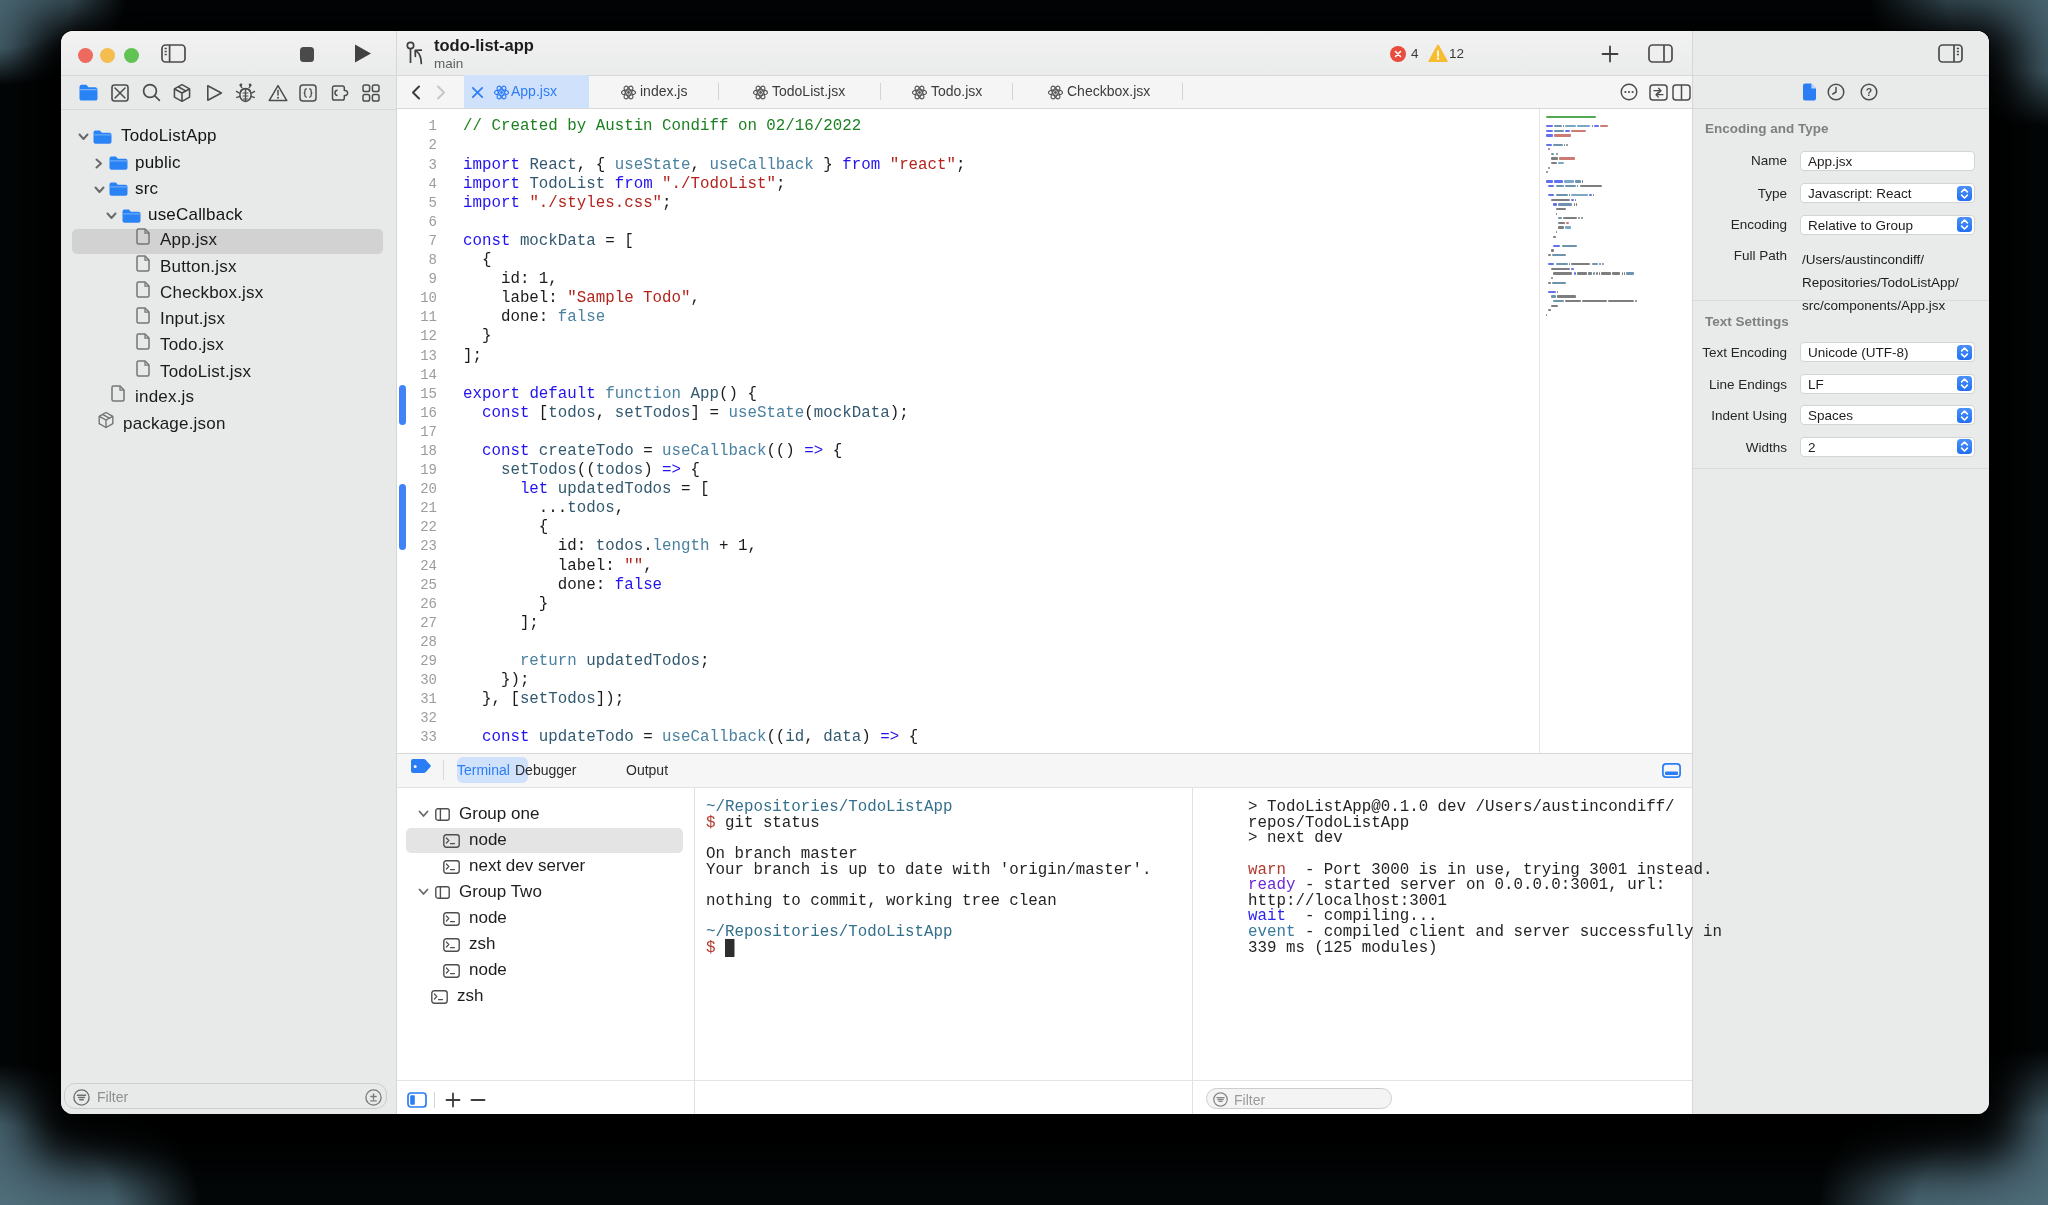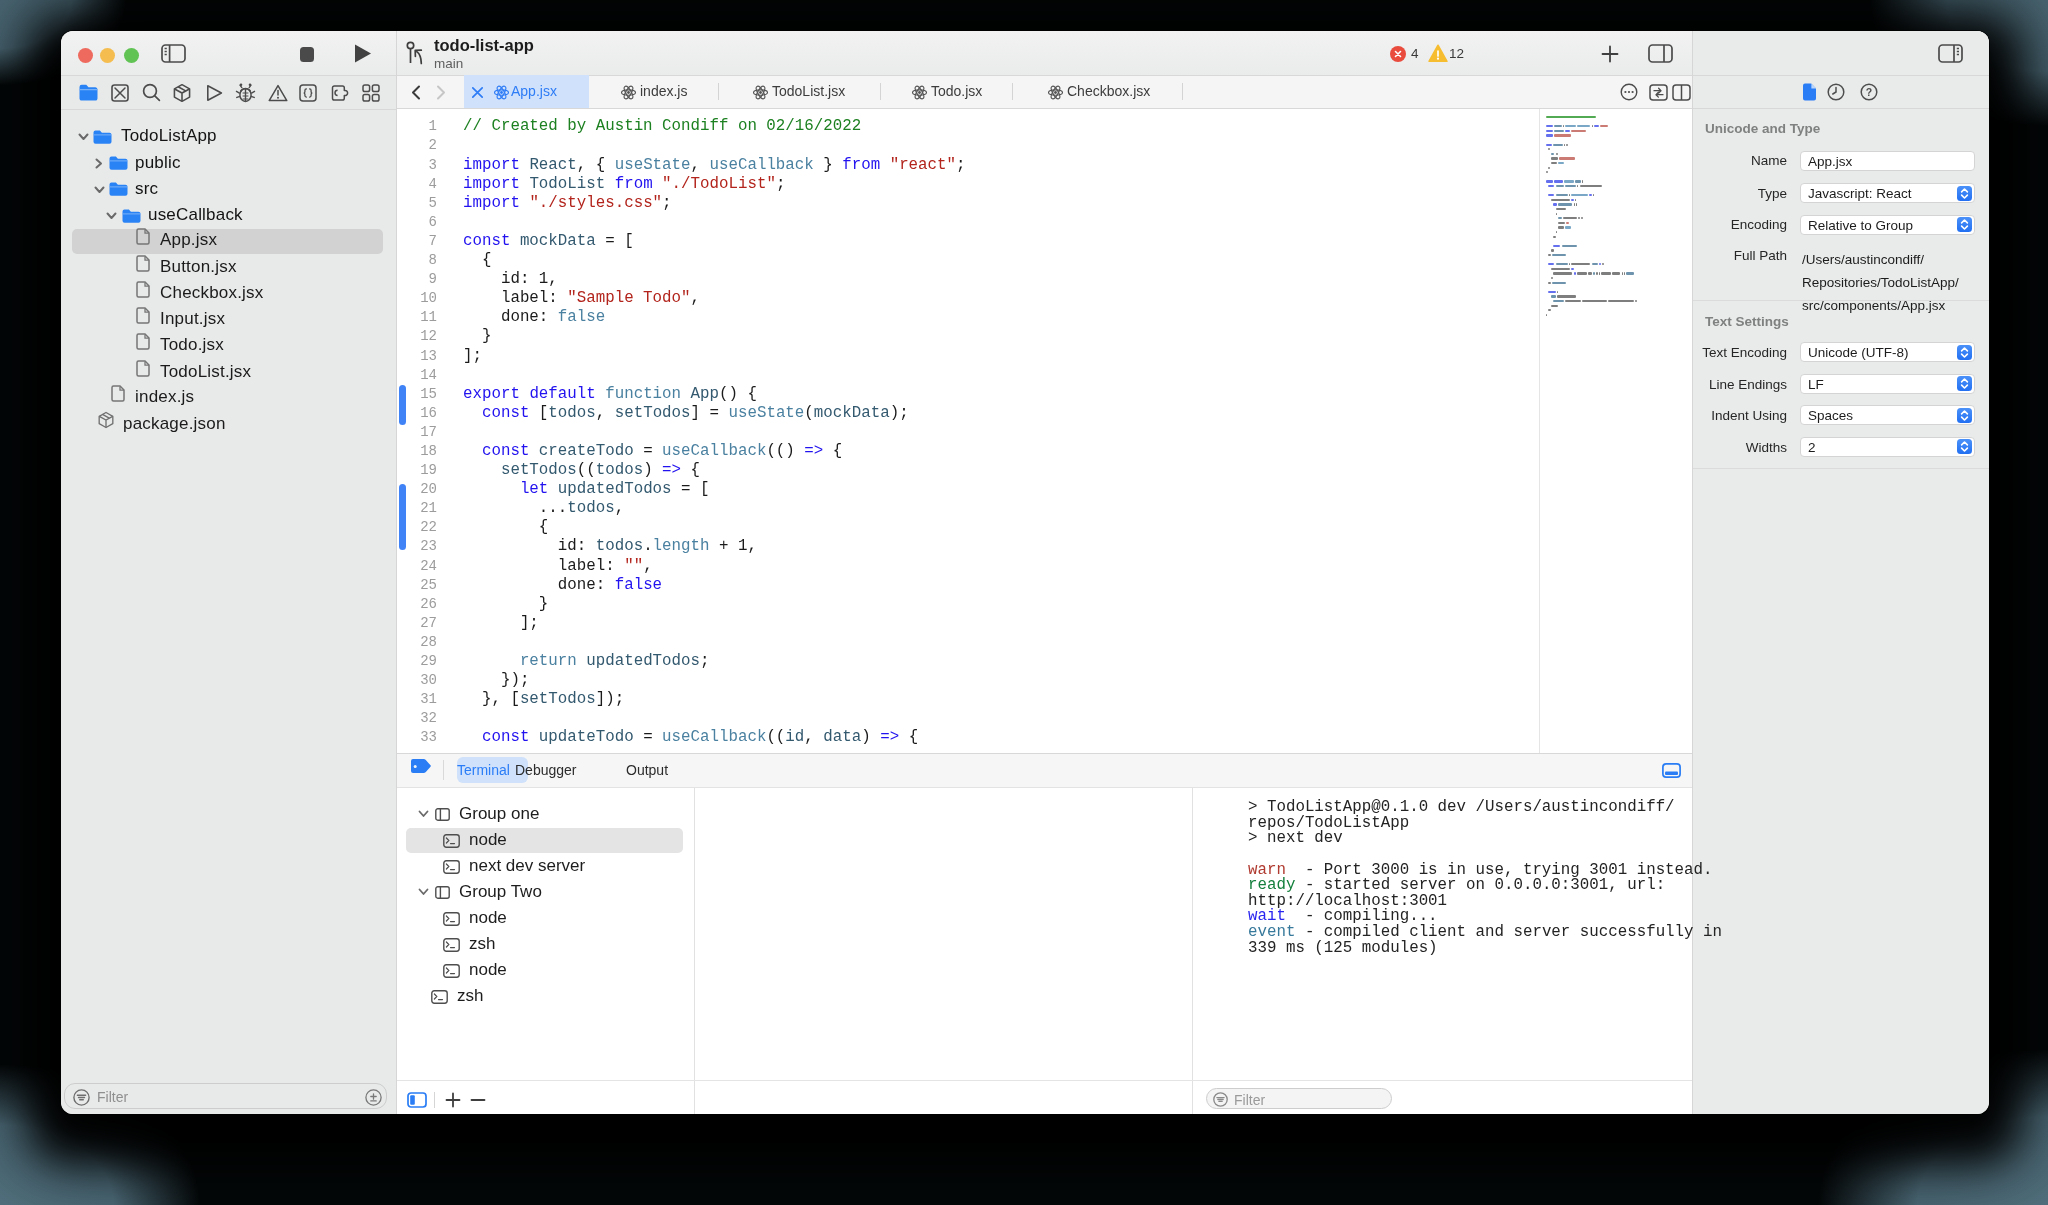--- a/index.html
+++ b/index.html
@@ -35,21 +35,21 @@
 .mrow{position:absolute;height:2.2px;border-radius:1px}
 .mm-c{background:#52ab52}.mm-k{background:#6470ee}.mm-f{background:#7aa7c6}.mm-v{background:#6e94ad}.mm-s{background:#cb7b74}.mm-p{background:#7e7e7e}
 
 .phead{position:absolute;left:336px;top:722px;width:1295px;height:34px;background:#f5f6f5}
 .pbody{position:absolute;left:336px;top:756px;width:1295px;height:327px;background:#fff}
 .ppill{position:absolute;left:396px;top:726px;width:71px;height:26px;border-radius:6px;background:#cfe1fb;color:#2b7df7;font-size:14px;line-height:26px;}
 .ptab{position:absolute;top:726px;height:26px;line-height:26px;font-size:14px;color:#2c2c2c}
 .grow{position:absolute;height:26px;line-height:26px;font-size:17px;color:#1d1d1d;white-space:nowrap}
 .gsel{position:absolute;left:345px;top:797px;width:277px;height:25px;border-radius:5px;background:#e3e4e3}
 .term{position:absolute;font-family:"Liberation Mono",monospace;font-size:15.8px;line-height:15.6px;color:#242424;white-space:pre}
-.term .tl{color:#34708c}.term .rd{color:#b03a30}.term .gr{color:#15803d}.term .bl{color:#2a25ef}.term .ev{color:#37799b}
+.term .tl{color:#34708c}.term .rd{color:#b03a30}.term .gr{color:#6d28d9}.term .bl{color:#2a25ef}.term .ev{color:#37799b}
 
 .inspector{position:absolute;left:1632px;top:0;width:296px;height:1083px;background:#e9ebea}
 .ilabel{position:absolute;font-size:13.5px;color:#262626;text-align:right;white-space:nowrap}
 .ibox{position:absolute;left:1739px;width:175px;height:20px;background:#fff;border:1px solid #d4d4d4;border-radius:4px;font-size:13.5px;color:#1c1c1c;line-height:19px;padding-left:7px;white-space:nowrap}
 .istep{position:absolute;left:1896px;width:15px;height:15px;border-radius:3.5px;background:linear-gradient(#4b91f9,#2270f2)}
 .ihdr{position:absolute;left:1644px;font-size:13.5px;font-weight:bold;color:#7f8080}
 .filter{position:absolute;border:1px solid #cccdcc;border-radius:11px;color:#8f8f8f;font-size:14px}
 </style>
 </head>
 <body>
@@ -563,20 +563,30 @@
   <svg class="abs" style="left:382px;top:933px" width="17" height="14" viewBox="0 0 17 14">
       <rect x="0.8" y="0.8" width="15.4" height="12.4" rx="2.4" fill="none" stroke="#4e4e4e" stroke-width="1.4"></rect>
       <path d="M3.4,4 l2.4,2.5 l-2.4,2.5 M7.5,9.6 h4" fill="none" stroke="#4e4e4e" stroke-width="1.2" stroke-linecap="round"></path>
     </svg>
   <div class="grow" style="left:408px;top:926px">node</div>
   <svg class="abs" style="left:370px;top:959px" width="17" height="14" viewBox="0 0 17 14">
       <rect x="0.8" y="0.8" width="15.4" height="12.4" rx="2.4" fill="none" stroke="#4e4e4e" stroke-width="1.4"></rect>
       <path d="M3.4,4 l2.4,2.5 l-2.4,2.5 M7.5,9.6 h4" fill="none" stroke="#4e4e4e" stroke-width="1.2" stroke-linecap="round"></path>
     </svg>
   <div class="grow" style="left:396px;top:952px">zsh</div>
+  <pre class="term" style="left:645px;top:769.2px"><span class="tl">~/Repositories/TodoListApp</span>
+<span class="rd">$</span> git status
+
+On branch master
+Your branch is up to date with 'origin/master'.
+
+nothing to commit, working tree clean
+
+<span class="tl">~/Repositories/TodoListApp</span>
+<span class="rd">$</span> <span style="background:#2e2e2e;color:#2e2e2e">█</span></pre>
   <pre class="term" style="left:1187px;top:769.2px">&gt; TodoListApp@0.1.0 dev /Users/austincondiff/
 repos/TodoListApp
 &gt; next dev
 
 <span class="rd">warn</span>  - Port 3000 is in use, trying 3001 instead.
 <span class="gr">ready</span> - started server on 0.0.0.0:3001, url:
 http://localhost:3001
 <span class="bl">wait</span>  - compiling...
 <span class="ev">event</span> - compiled client and server successfully in
 339 ms (125 modules)</pre>
@@ -607,21 +617,21 @@
       <path d="M9.4,0.8 v4.6 h4.8 z" fill="#bcd7fb"></path>
     </svg>
   <svg class="abs" style="left:1766px;top:52px" width="18" height="18" viewBox="0 0 18 18">
       <circle cx="9" cy="9" r="7.8" fill="none" stroke="#4e4e4e" stroke-width="1.5"></circle>
       <path d="M9,4.5 L9,9 L5.8,11" fill="none" stroke="#4e4e4e" stroke-width="1.5" stroke-linecap="round"></path>
     </svg>
   <svg class="abs" style="left:1799px;top:52px" width="18" height="18" viewBox="0 0 18 18">
       <circle cx="9" cy="9" r="7.8" fill="none" stroke="#4e4e4e" stroke-width="1.5"></circle>
       <text x="9" y="12.8" font-size="10.5" font-weight="bold" fill="#4e4e4e" text-anchor="middle" font-family="Liberation Sans">?</text>
     </svg>
-  <div class="ihdr" style="top:90px">Unicode and Type</div>
+  <div class="ihdr" style="top:90px">Encoding and Type</div>
   <div class="ilabel" style="left:1600px;top:122px;width:126px">Name</div>
   <div class="ibox" style="top:119.5px">App.jsx</div>
   <div class="ilabel" style="left:1600px;top:154.5px;width:126px">Type</div>
   <div class="ibox" style="top:152px">Javascript: React</div>
   <svg class="istep" style="top:154.5px" width="15" height="15" viewBox="0 0 15 15">
       <path d="M4.6,5.9 L7.5,3 L10.4,5.9 M4.6,9.1 L7.5,12 L10.4,9.1" fill="none" stroke="#fff" stroke-width="1.6" stroke-linecap="round" stroke-linejoin="round"></path>
     </svg>
   <div class="ilabel" style="left:1600px;top:186px;width:126px">Encoding</div>
   <div class="ibox" style="top:183.5px">Relative to Group</div>
   <svg class="istep" style="top:186px" width="15" height="15" viewBox="0 0 15 15">

